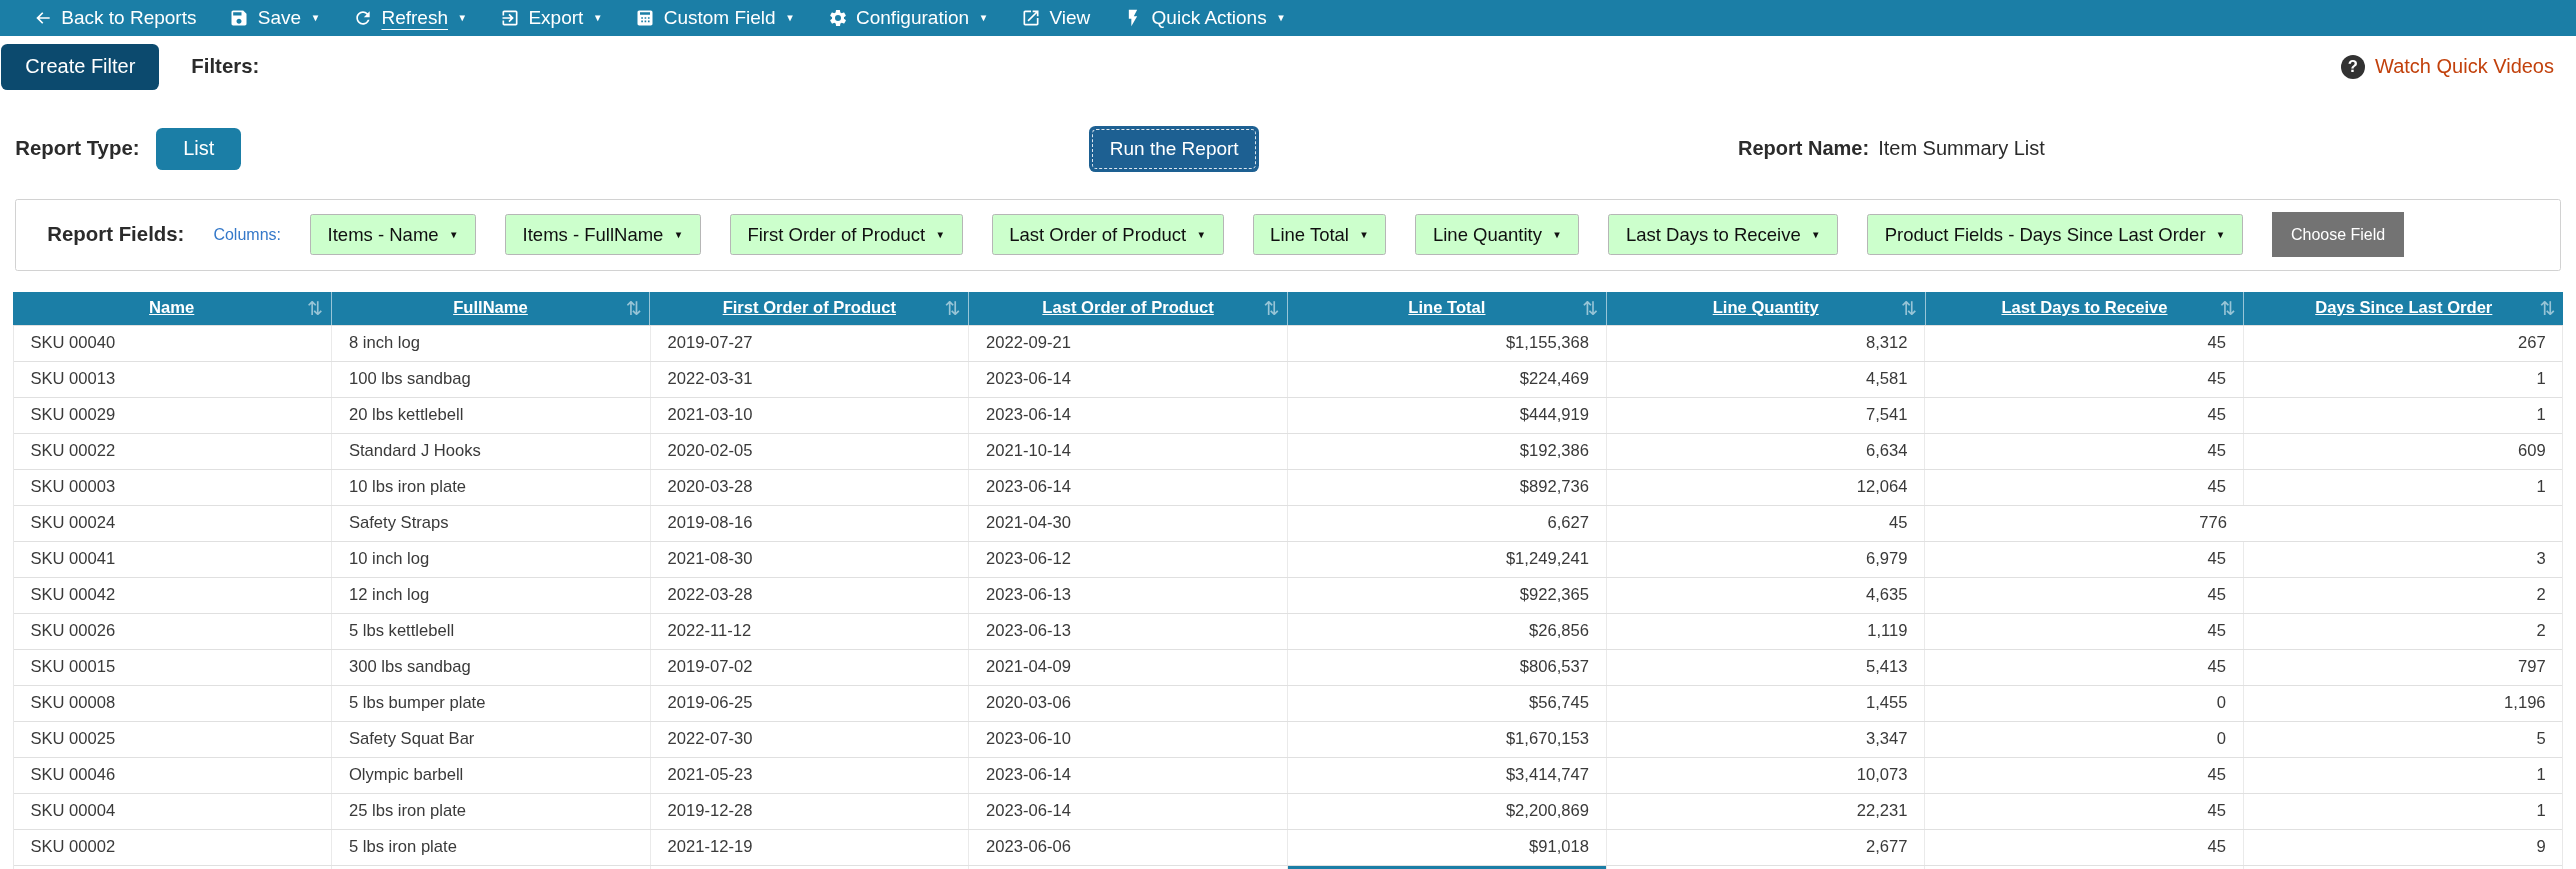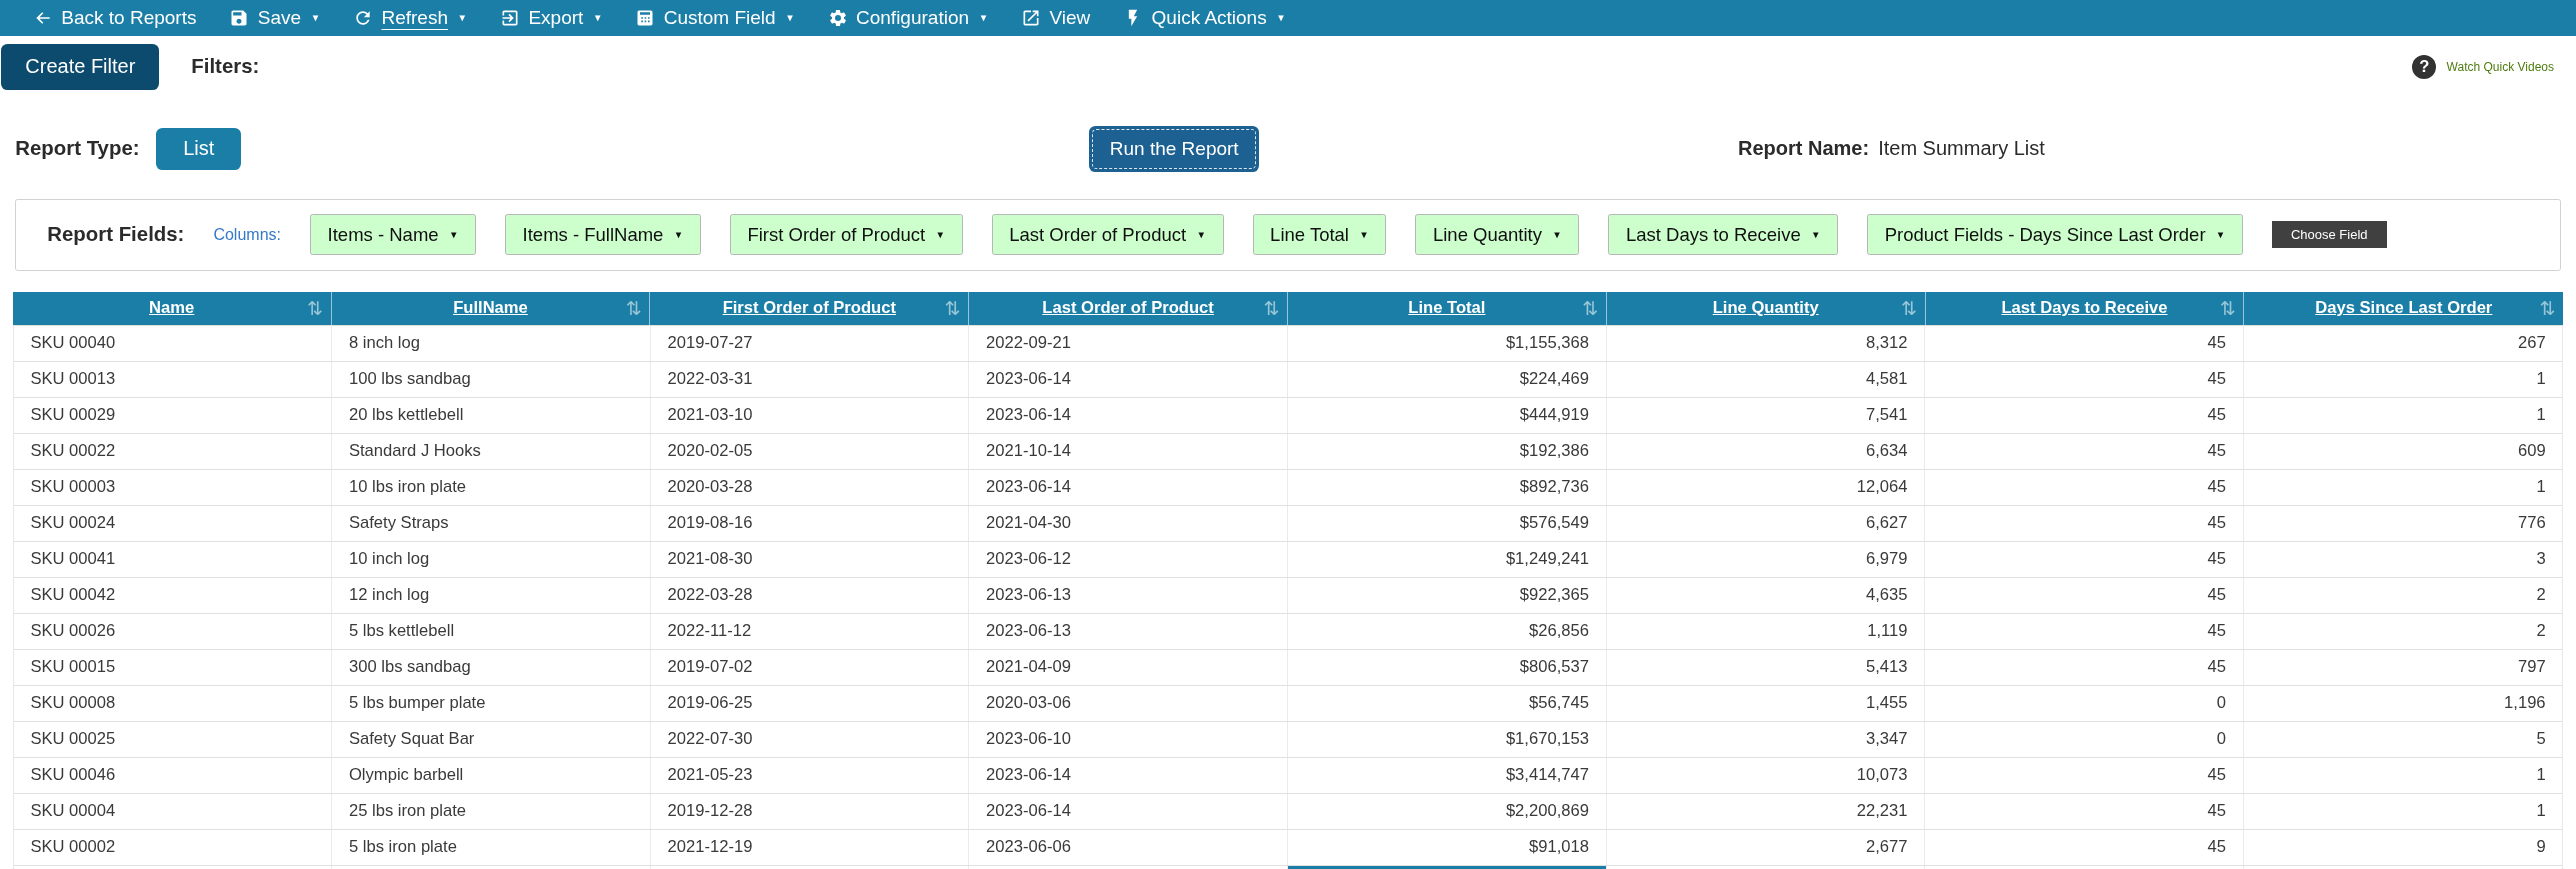--- a/index.html
+++ b/index.html
@@ -23,21 +23,21 @@
   .create-filter {
     margin-left:1.3px; height:46px; padding:0 24px; background:#0c4a6e; color:#fff;
     font-size:20px; border:none; border-radius:6.4px; font-family:inherit; cursor:pointer;
   }
   .filters-label { margin-left:32px; font-size:20.4px; font-weight:700; }
   .watch-videos { position:absolute; right:22px; display:flex; align-items:center; gap:10.2px; cursor:pointer; }
   .help-icon {
     width:24px; height:24px; border-radius:50%; background:#323232; color:#fff;
     font-size:16.6px; font-weight:700; display:flex; align-items:center; justify-content:center;
   }
-  .watch-label { color:#4d7c0f; font-size:12px; text-decoration:none; }
+  .watch-label { color:#c2410c; font-size:20px; text-decoration:none; }
   
   .type-row { margin-top:36px; height:46px; position:relative; display:flex; align-items:center; padding-left:15.3px; }
   .type-label { font-size:20.4px; font-weight:700; }
   .list-btn {
     margin-left:16.6px; height:42px; padding:0 27px; background:#1b7ea6; color:#fff;
     font-size:20px; border:none; border-radius:6.4px; font-family:inherit; cursor:pointer;
   }
   .run-btn {
     position:absolute; left:1089px; top:0; height:46px; padding:3.2px;
     background:#1d6092; border:none; border-radius:6.4px; cursor:pointer; font-family:inherit;
@@ -55,22 +55,22 @@
   }
   .rf-label { font-size:20.4px; font-weight:700; flex:none; }
   .columns-link { font-size:16px; color:#3478c9; flex:none; text-decoration:none; cursor:pointer; }
   .field-btn {
     display:flex; align-items:center; gap:9px; background:#ccffcc; border:1.3px solid #b6b6b6;
     border-radius:2.6px; height:41px; padding:0 16.6px; font-size:18.5px; color:#101010;
     flex:none; font-family:inherit; cursor:pointer; white-space:nowrap;
   }
   .field-btn .caret { font-size:9.6px; color:#101010; }
   .choose-field {
-    background:#404040; color:#fff; border:none; height:27px; padding:0 19px;
-    font-size:13px; flex:none; font-family:inherit; cursor:pointer;
+    background:#737373; color:#fff; border:none; height:45px; padding:0 19px;
+    font-size:16px; flex:none; font-family:inherit; cursor:pointer;
   }
   
   .table { margin:21px 12.8px 0; }
   .thead {
     display:grid; grid-template-columns:repeat(8,1fr); background:#1b7ea6; height:34px;
     border-bottom:1.9px solid #e0e0e0;
   }
   .th {
     position:relative; display:flex; align-items:center; justify-content:center;
     color:#fff; font-size:16.6px; font-weight:700; border-right:1.3px solid rgba(255,255,255,.55);
@@ -309,21 +309,20 @@
           <div class="td right">$892,736</div>
           <div class="td right">12,064</div>
           <div class="td right">45</div>
           <div class="td right">1</div>
         </div>
         <div class="tr">
           <div class="td left">SKU 00024</div>
           <div class="td left">Safety Straps</div>
           <div class="td left">2019-08-16</div>
           <div class="td left">2021-04-30</div>
-          <div class="td right">$576,549</div>
           <div class="td right">6,627</div>
           <div class="td right">45</div>
           <div class="td right">776</div>
         </div>
         <div class="tr">
           <div class="td left">SKU 00041</div>
           <div class="td left">10 inch log</div>
           <div class="td left">2021-08-30</div>
           <div class="td left">2023-06-12</div>
           <div class="td right">$1,249,241</div>

